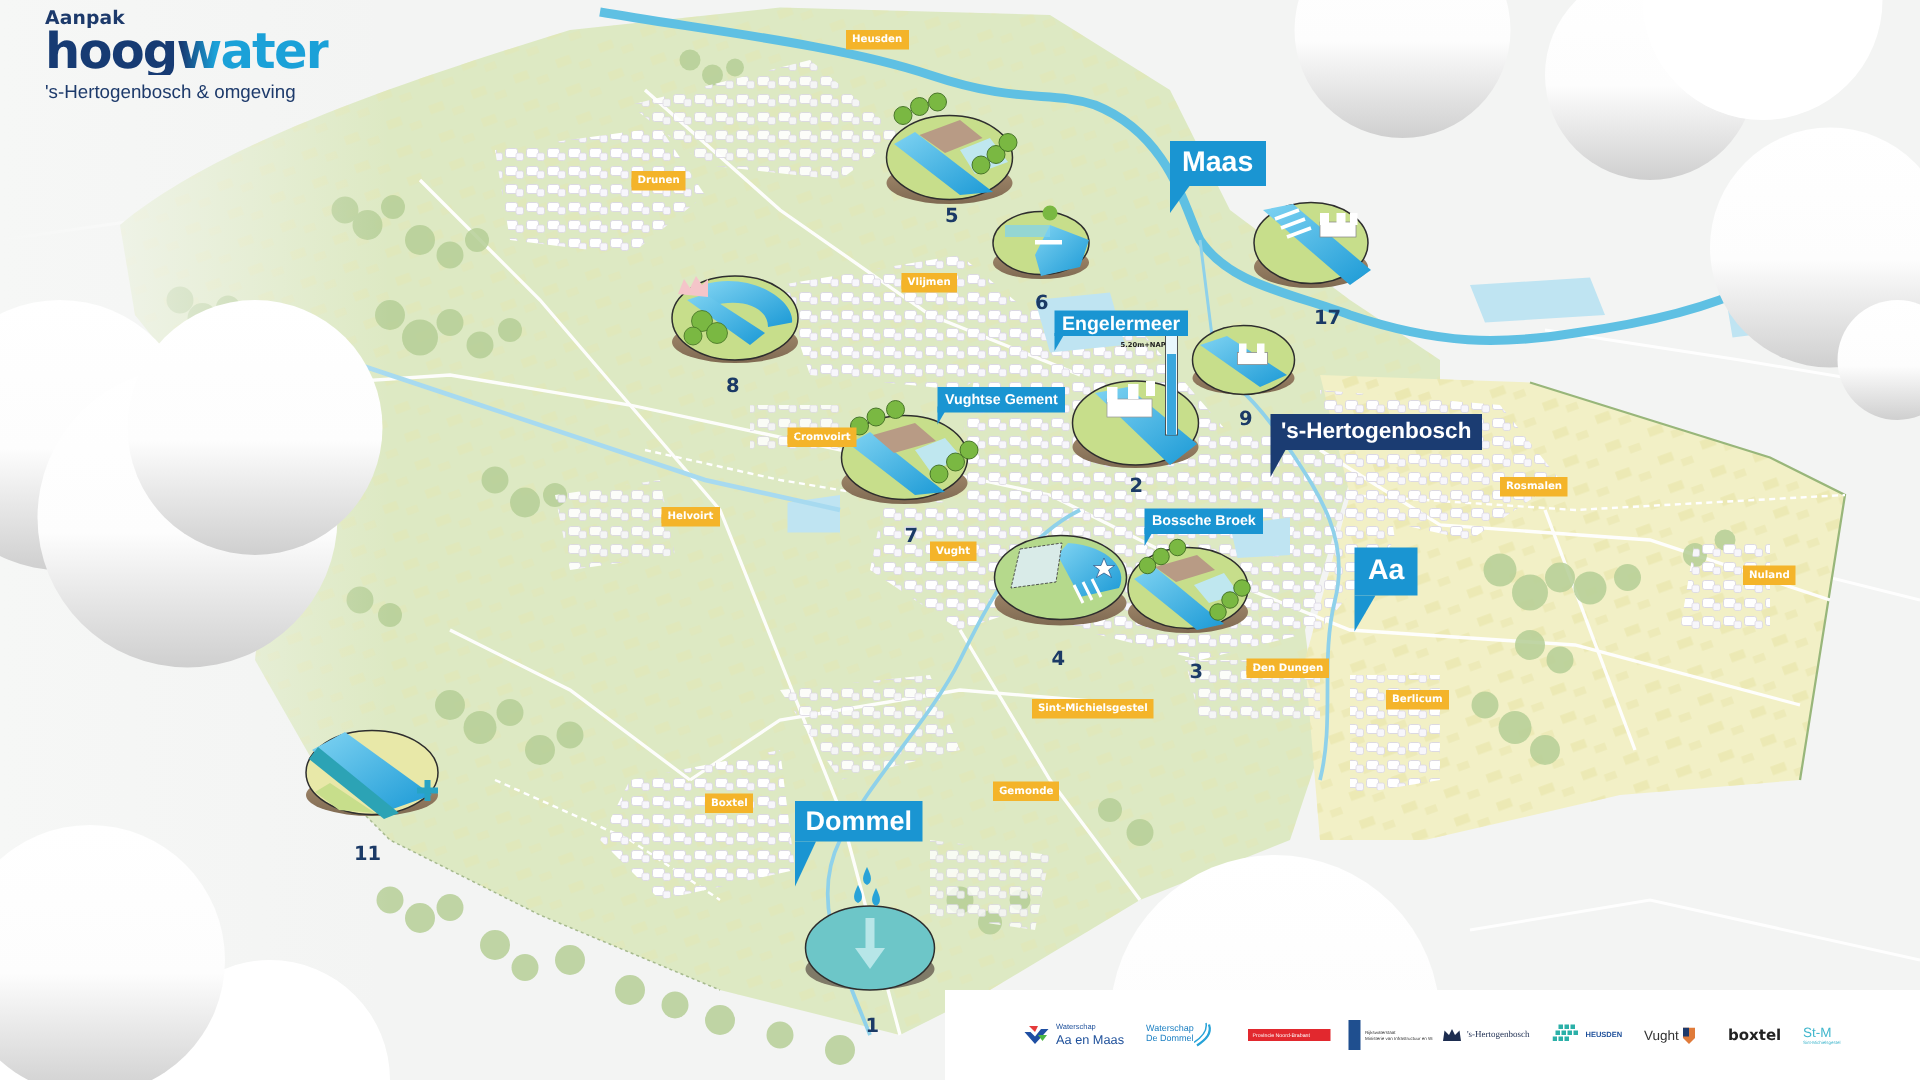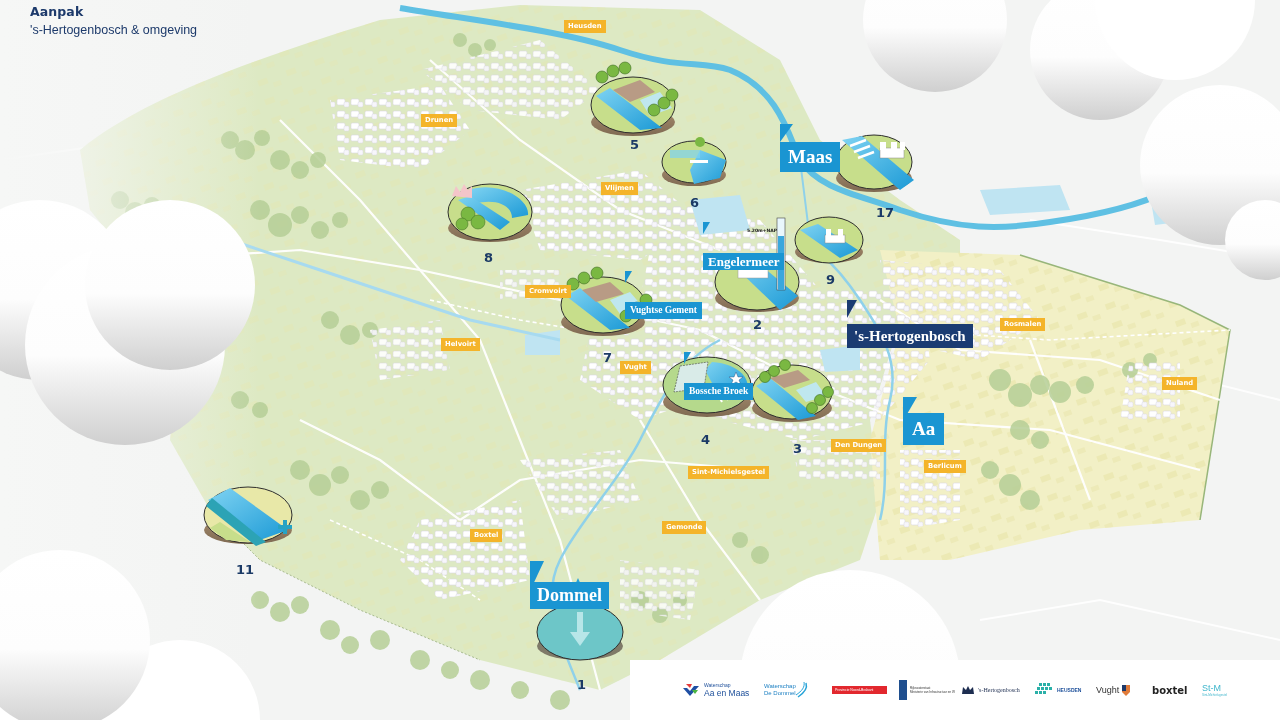--- a/index.html
+++ b/index.html
@@ -15,21 +15,21 @@
     background: linear-gradient(90deg, #173b73 0%, #173b73 48%, #1ba1d8 60%, #1ba1d8 100%); -webkit-background-clip: text; background-clip: text; color: transparent; }
   .title-sub { font-family: "Liberation Sans", sans-serif; font-size: 12.5px; color: #1d3a6b; margin-top: 4px; }
 
   
   .town { position: absolute; z-index: 8; }
   .town .lbl { background: #f4b42a; color: #fff; font-family: "DejaVu Sans", sans-serif; font-size: 6.8px; font-weight: bold; padding: 2px 4px; white-space: nowrap; display: inline-block; line-height: 9px; }
   .town .tail { position: absolute; left: 0; top: 12px; width: 0; height: 0; border-left: 5px solid #f4b42a; border-bottom: 6px solid transparent; }
 
   
   .flag { position: absolute; z-index: 9; }
-  .flag .lbl { background: #1a95d2; color: #fff; font-family: Liberation Serif, serif; font-weight: bold; display: inline-block; white-space: nowrap; margin-top: 48px; }
+  .flag .lbl { background: #1a95d2; color: #fff; font-family: Liberation Sans, sans-serif; font-weight: bold; display: inline-block; white-space: nowrap; }
   .flag .tail { position: absolute; left: 0; width: 0; height: 0; border-left: 10px solid #1a95d2; border-bottom: 14px solid transparent; }
   .flag.dark .lbl { background: #1b3c72; }
   .flag.dark .tail { border-left-color: #1b3c72; }
 
   .num { position: absolute; font-family: "DejaVu Sans", sans-serif; font-weight: bold; font-size: 13px; color: #1b3a66; z-index: 9; }
 
   .measure-label { position: absolute; font-size: 4.5px; font-weight: bold; color: #222; z-index: 11; font-family: "DejaVu Sans", sans-serif; }
 
   
   .logos { position: absolute; left: 680px; top: 676px; width: 600px; height: 28px; z-index: 30; }
@@ -348,20 +348,21 @@
     <g fill="#29a3d8">
         <path d="M578 578 C575 584 574 588 578 590 C582 588 581 584 578 578 Z"></path>
         <path d="M572 590 C569 596 568 600 572 602 C576 600 575 596 572 590 Z"></path>
         <path d="M584 592 C581 598 580 602 584 604 C588 602 587 598 584 592 Z"></path>
       </g>
   </g>
 </svg>
 
 <div class="title-block">
   <div class="title-small">Aanpak</div>
+  <div class="title-big">hoogwater</div>
   <div class="title-sub">'s-Hertogenbosch &amp; omgeving</div>
 </div>
 
 <div class="flag" style="left:780px; top:94px;">
   <span class="lbl" style="font-size:19px; padding:4px 8px; line-height:22px;">Maas</span>
   <span class="tail" style="top:30px; border-left-width:13px; border-bottom-width:18px;"></span>
 </div>
 <div class="flag" style="left:530px; top:534px;">
   <span class="lbl" style="font-size:18px; padding:3px 7px; line-height:21px;">Dommel</span>
   <span class="tail" style="top:27px; border-left-width:14px; border-bottom-width:30px;"></span>
@@ -371,21 +372,21 @@
   <span class="tail" style="top:32px; border-left-width:14px; border-bottom-width:24px;"></span>
 </div>
 <div class="flag" style="left:703px; top:205px;">
   <span class="lbl" style="font-size:13px; padding:3px 5px; line-height:11px;">Engelermeer</span>
   <span class="tail" style="top:17px; border-left-width:7px; border-bottom-width:12px;"></span>
 </div>
 <div class="flag" style="left:625px; top:254px;">
   <span class="lbl" style="font-size:9.5px; padding:3px 5px; line-height:11px;">Vughtse Gement</span>
   <span class="tail" style="top:17px; border-left-width:7px; border-bottom-width:12px;"></span>
 </div>
-<div class="flag" style="left:684px; top:335px;">
+<div class="flag" style="left:763px; top:335px;">
   <span class="lbl" style="font-size:9.5px; padding:3px 5px; line-height:11px;">Bossche Broek</span>
   <span class="tail" style="top:17px; border-left-width:7px; border-bottom-width:12px;"></span>
 </div>
 
 <div class="flag dark" style="left:847px; top:276px;">
   <span class="lbl" style="font-size:15px; padding:3px 7px; line-height:18px;">'s-Hertogenbosch</span>
   <span class="tail" style="top:24px; border-left-width:10px; border-bottom-width:18px;"></span>
 </div>
 
 <div class="town" style="left:564px; top:13px;"><span class="lbl">Heusden</span><span class="tail"></span></div>

